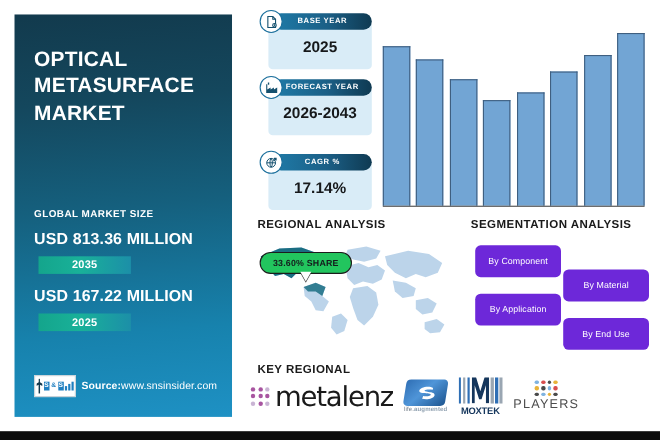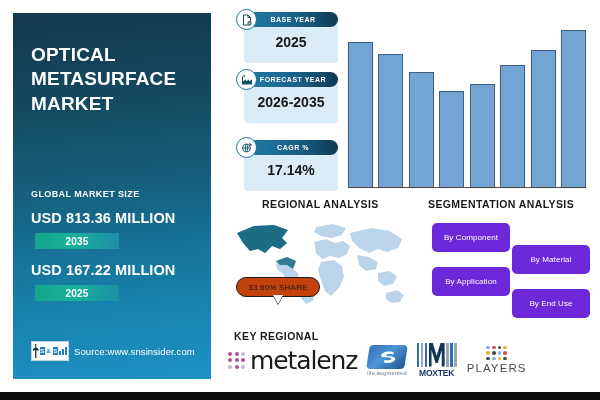--- a/index.html
+++ b/index.html
@@ -104,21 +104,21 @@
   .sns-logo .bars {
     display: flex; align-items: flex-end; gap: 1px; height: 8px;
   }
   .sns-logo .bars i { width: 2px; background: #1f7fc0; display: block; }
   .source-text {
     color: #ffffff;
     font-size: 9.5px;
     letter-spacing: 0.1px;
     white-space: nowrap;
   }
-  .source-text b { font-weight: normal; }
+  .source-text b { font-weight: bold; }
 
   
   .kpi {
     position: absolute;
     left: 236px;
     width: 102px;
   }
   .kpi.k1 { top: 12px; }
   .kpi.k2 { top: 72px; }
   .kpi.k3 { top: 140px; }
@@ -193,47 +193,46 @@
   }
 
   
   .sec-title {
     position: absolute;
     color: #1a1a1a;
     font-size: 10.5px;
     font-weight: bold;
     letter-spacing: 0.4px;
   }
-  #regional-title { left: 234px; top: 198px; margin-left: 28px; }
+  #regional-title { left: 234px; top: 198px; }
   #segmentation-title { left: 428px; top: 198px; }
   #keyplayers-title { left: 234px; top: 330px; }
 
   
   .map-wrap {
     position: absolute;
     left: 228px; top: 213px;
     width: 190px; height: 105px;
   }
   .map-wrap svg { width: 100%; height: 100%; display: block; }
   .share-badge {
     position: absolute;
     left: 8px; top: 16px;
     width: 84px; height: 20px;
-    background: #c2410c;
+    background: #22c55e;
     border: 1.3px solid #1c1c1c;
     border-radius: 11px;
     color: #15191c;
     font-size: 8px;
-    font-weight: normal;
+    font-weight: bold;
     display: flex;
     align-items: center;
     justify-content: center;
     letter-spacing: 0.2px;
     z-index: 4;
-    margin-top: 48px;
   }
   .share-badge::after {
     content: "";
     position: absolute;
     left: 36px; bottom: -8px;
     width: 0; height: 0;
     border-left: 5px solid transparent;
     border-right: 5px solid transparent;
     border-top: 9px solid #ffffff;
     filter: drop-shadow(0 1.2px 0 #1c1c1c);
@@ -386,21 +385,21 @@
 
   <div class="kpi k2">
     <div class="kpi-body"></div>
     <div class="kpi-head">FORECAST YEAR</div>
     <div class="kpi-icon">
       <svg width="12" height="12" viewBox="0 0 24 24" fill="#14506e">
         <path d="M2 21h20v-10l-6 3.5V11l-6 3.5V11L4 14.5V5H2z"></path>
         <rect x="5" y="2" width="2.5" height="4"></rect>
       </svg>
     </div>
-    <div class="kpi-val">2026-2035</div>
+    <div class="kpi-val">2026-2043</div>
   </div>
 
   <div class="kpi k3">
     <div class="kpi-body"></div>
     <div class="kpi-head">CAGR %</div>
     <div class="kpi-icon">
       <svg width="12" height="12" viewBox="0 0 24 24" fill="none" stroke="#14506e" stroke-width="1.8">
         <circle cx="11" cy="12" r="8"></circle>
         <path d="M3 12h16M11 4c3 3 3 13 0 16M11 4c-3 3-3 13 0 16"></path>
         <path d="M15 9l5-5M16 4h4v4" stroke-width="2"></path>

